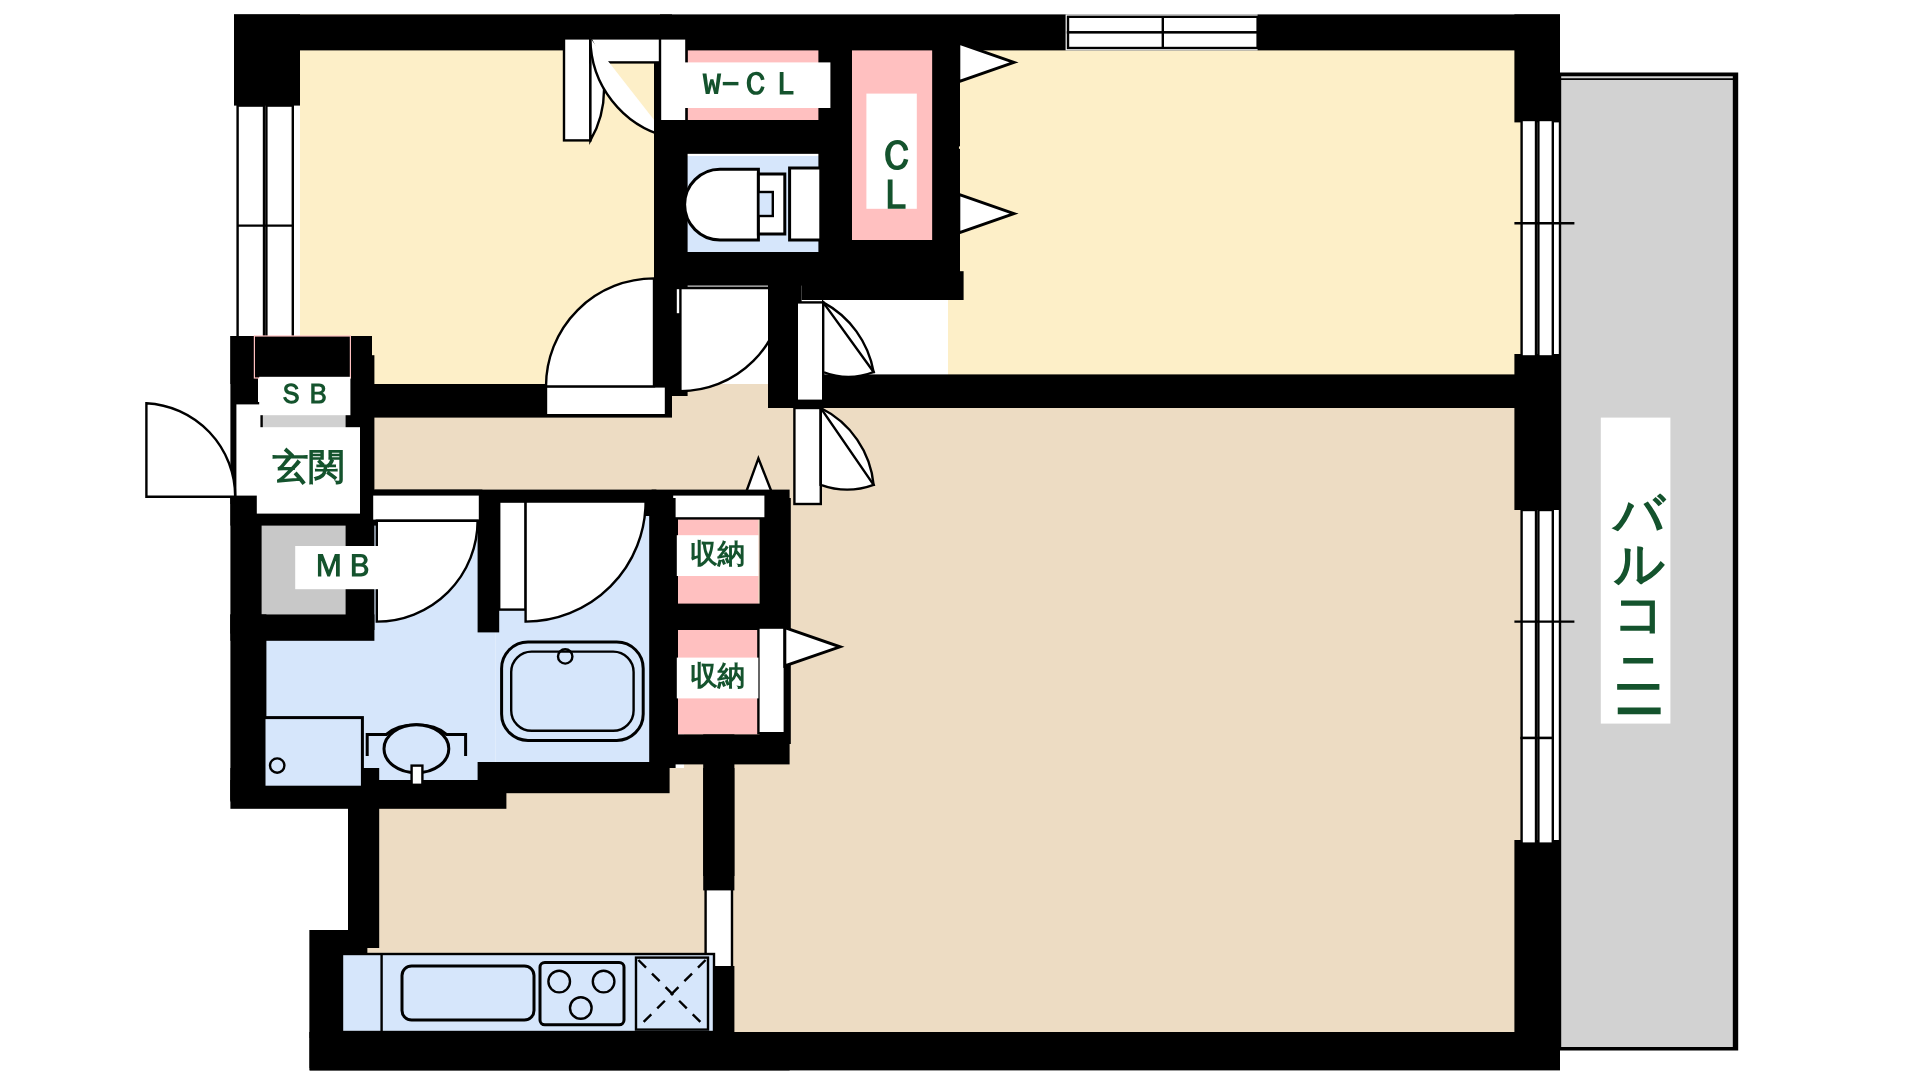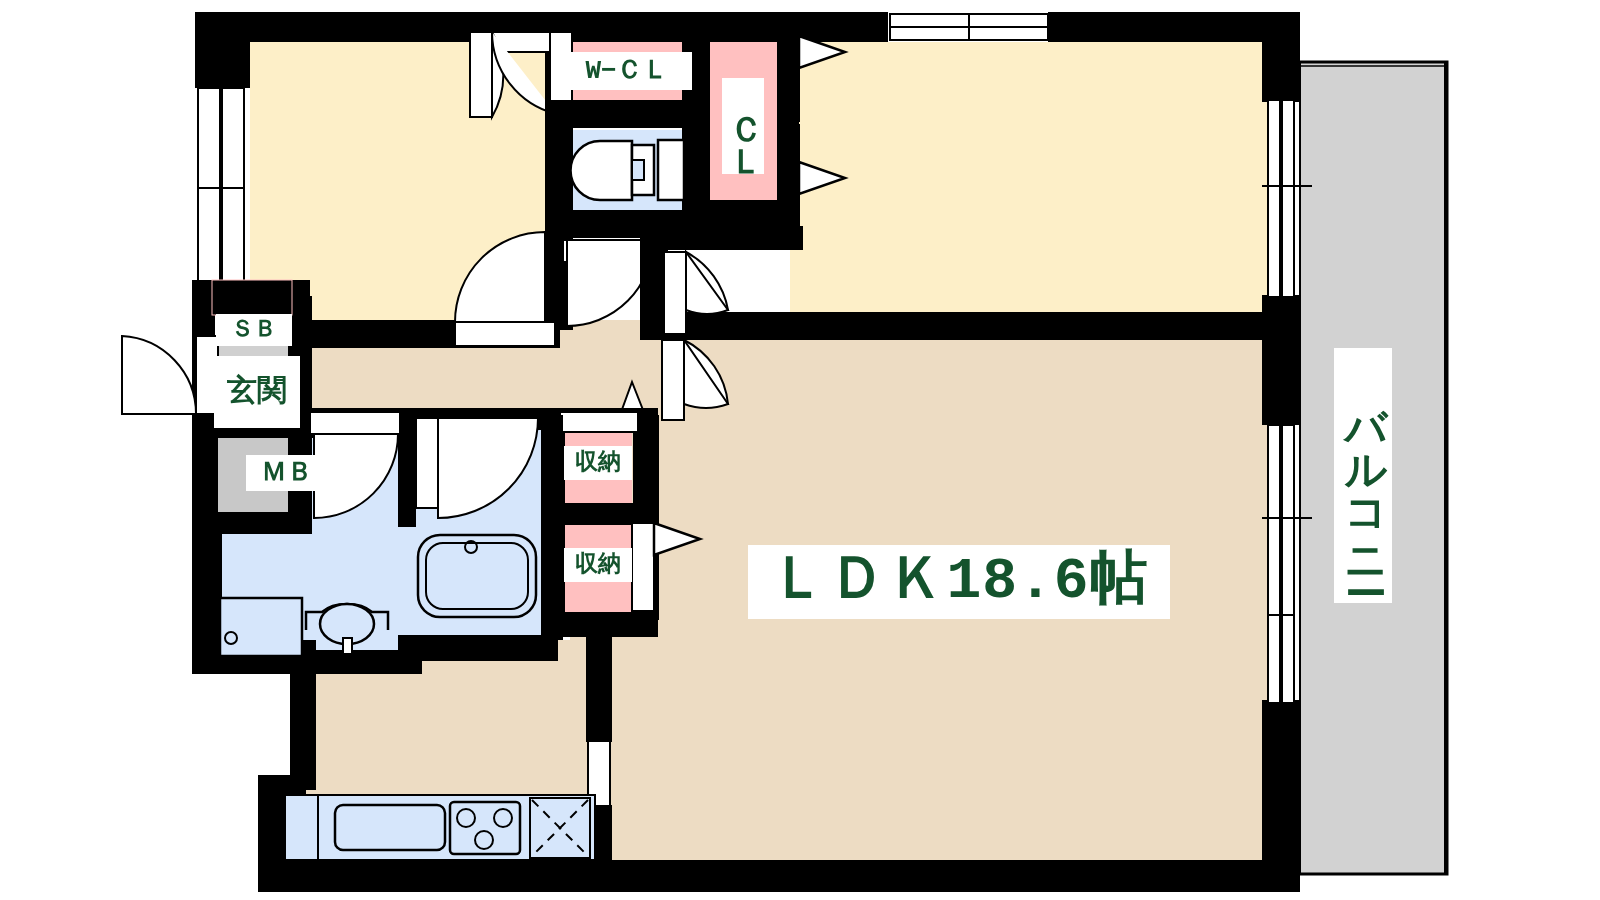--- a/index.html
+++ b/index.html
@@ -272,21 +272,20 @@
         <line x1="588" y1="800" x2="532" y2="856" stroke="#000" stroke-width="2" stroke-dasharray="9 7"></line>
       </g>
     </g>
 
     <rect x="586" y="612" width="26" height="130" fill="#000"></rect>
 
   </svg>
 
 
 
-  <div class="label lbl-big" style="left:748px;top:545px;width:410px;height:68px;">ＬＤＫ18.6帖</div>
 
   <div class="label" style="left:1334px;top:348px;width:58px;height:255px;">
     <span class="vert">バルコニー</span>
   </div>
 
   <div class="label lbl-mid" style="left:214px;top:356px;width:78px;height:36px;">玄関</div>
 
   <div class="label lbl-sm" style="left:562px;top:52px;width:124px;height:36px;">W−ＣＬ</div>
 
   <div class="label" style="left:722px;top:78px;width:42px;height:96px;">

